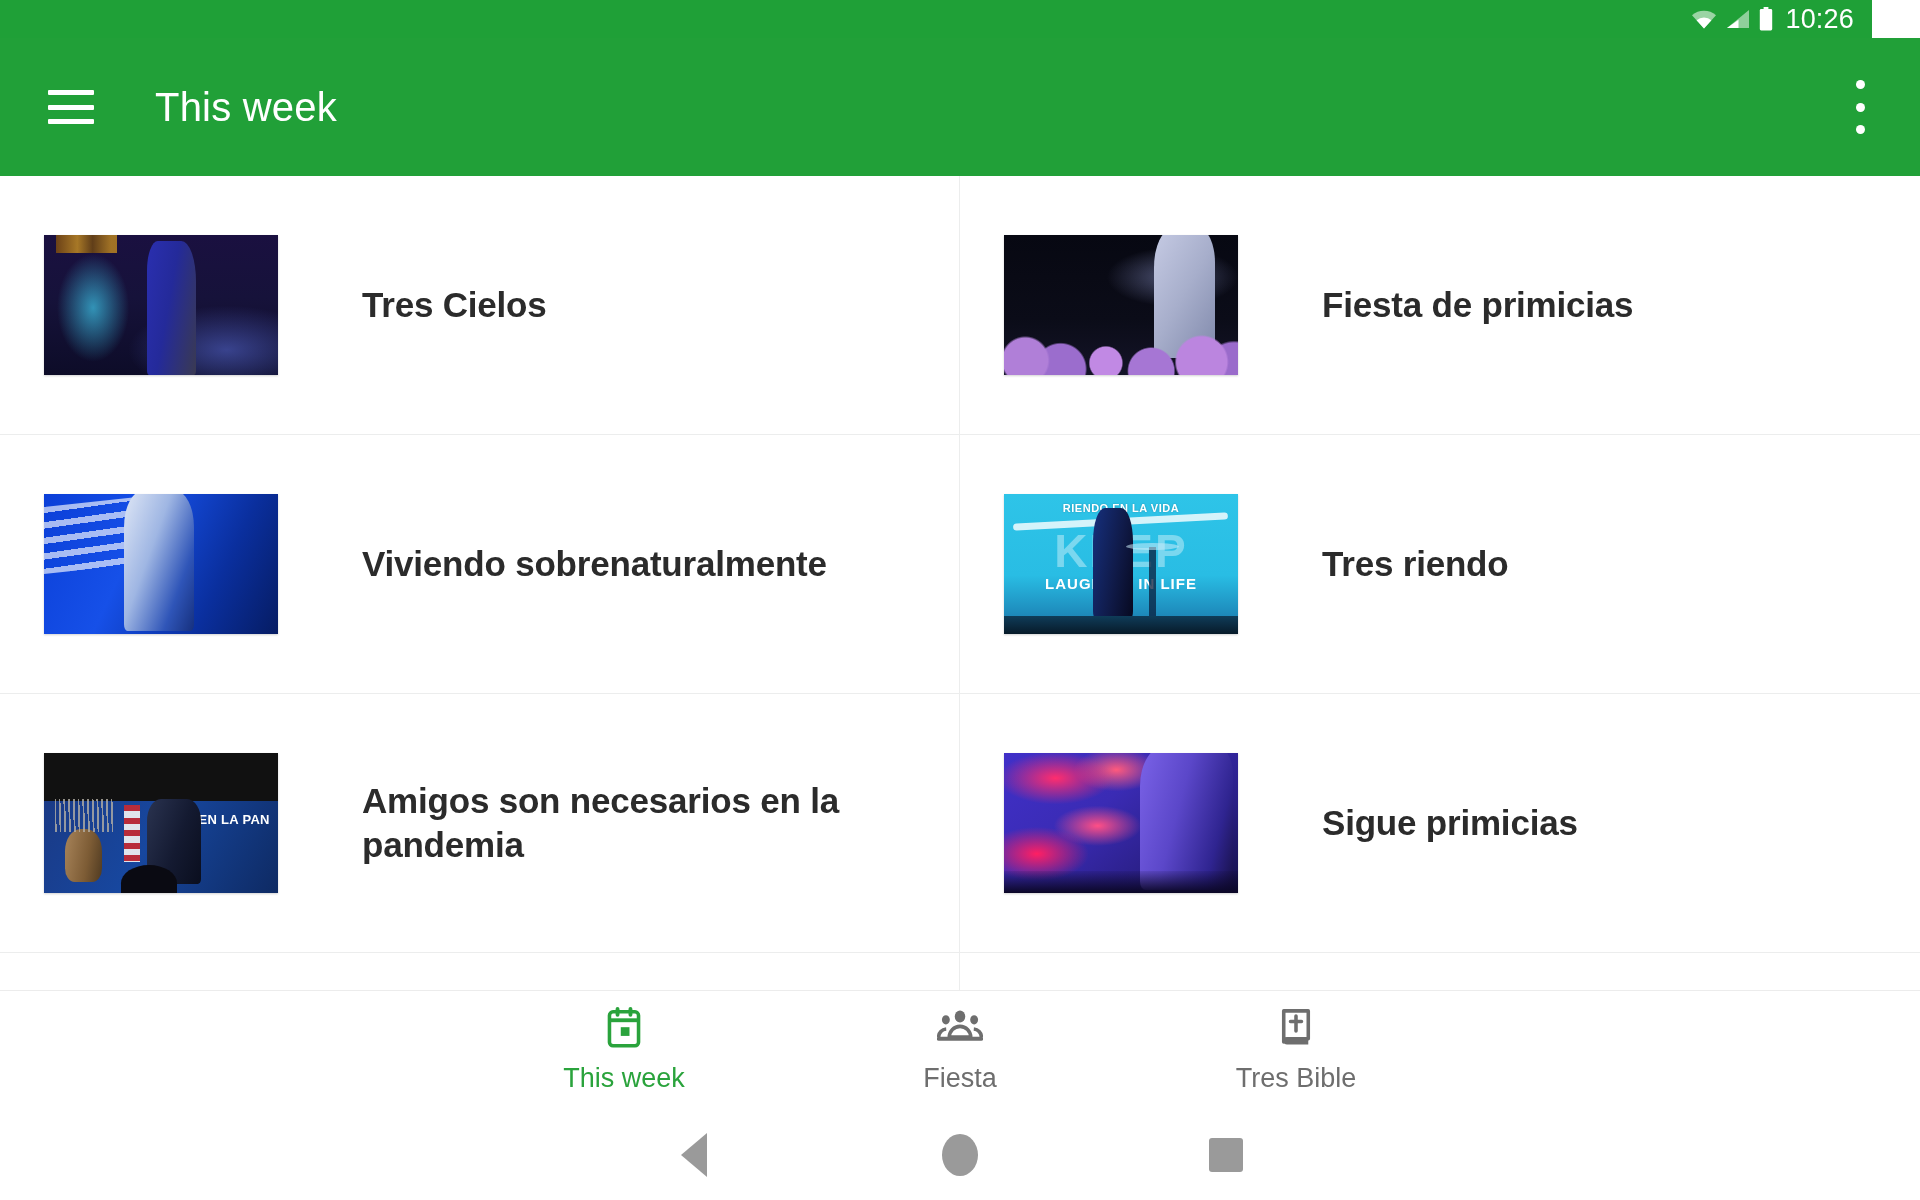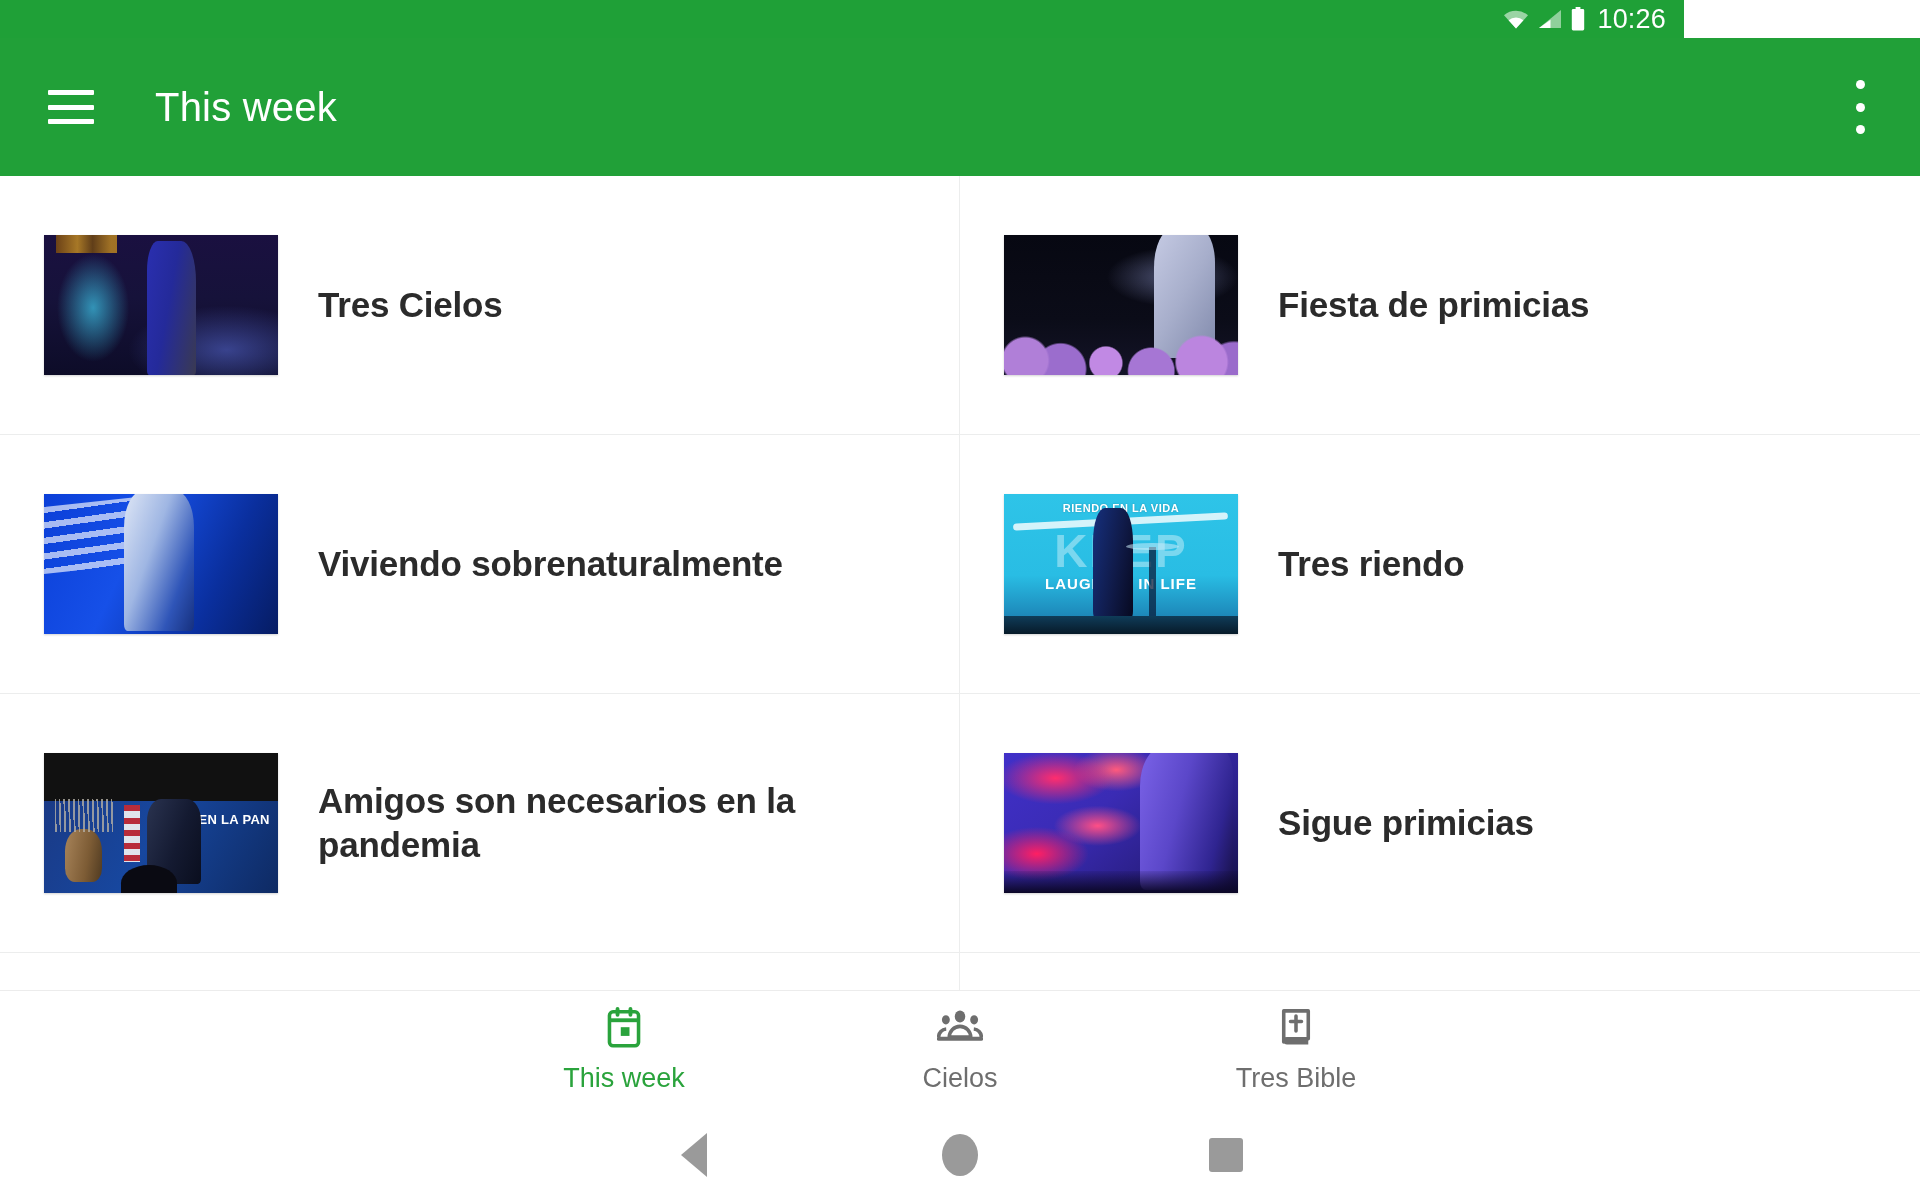--- a/index.html
+++ b/index.html
@@ -5,21 +5,21 @@
   * { margin:0; padding:0; box-sizing:border-box; }
   html, body {
     width:1920px; height:1200px;
     background:#ffffff;
     font-family:"Liberation Sans", sans-serif;
     overflow:hidden;
   }
 
   
   .status-bar{
-    position:absolute; top:0; left:0; width:1684px; height:38px;
+    position:absolute; top:0; left:0; width:1872px; height:38px;
     background:#1FA037;
     display:flex; align-items:center; justify-content:flex-end;
     padding-right:18px; gap:9px;
   }
   .status-icon{ display:flex; align-items:center; }
   .status-time{
     color:#ffffff; font-size:27px; font-weight:400;
     letter-spacing:.2px; line-height:1; margin-left:3px;
   }
 
@@ -52,20 +52,21 @@
     position:absolute; top:176px; left:0;
     width:1920px; height:814px;
     background:#ffffff; overflow:hidden;
   }
   .grid{ display:flex; flex-wrap:wrap; width:1920px; }
   .cell{
     width:960px; height:259px;
     display:flex; align-items:center;
     border-bottom:1px solid #eceded;
     position:relative;
+    gap:44px;
   }
   .cell.left{ border-right:1px solid #eceded; }
   .thumb{
     width:234px; height:140px; margin-left:44px;
     flex:0 0 234px; position:relative; overflow:hidden;
     background:#111; box-shadow:0 1px 2px rgba(0,0,0,.18);
   }
   .thumb .art{ position:absolute; inset:0; }
   .card-title{
     margin-left:40px; margin-right:40px;
@@ -387,21 +388,21 @@
     <span>
       <svg width="46" height="42" viewBox="0 0 28 24">
         <ellipse cx="14" cy="5" rx="3.2" ry="3.7" fill="#6e6e6e"></ellipse>
         <ellipse cx="5.4" cy="7" rx="2.4" ry="2.8" fill="#6e6e6e"></ellipse>
         <ellipse cx="22.6" cy="7" rx="2.4" ry="2.8" fill="#6e6e6e"></ellipse>
         <path d="M7.5 17.5a6.5 6.5 0 0 1 13 0Z" fill="none" stroke="#6e6e6e" stroke-width="2.2"></path>
         <path d="M1 17.5a5 5 0 0 1 4.6-4.9M27 17.5a5 5 0 0 0-4.6-4.9" fill="none" stroke="#6e6e6e" stroke-width="2.2"></path>
         <path d="M1 18.6h26" stroke="#6e6e6e" stroke-width="2.4" stroke-linecap="round"></path>
       </svg>
     </span>
-    <span class="nav-label">Cielos</span>
+    <span class="nav-label">Fiesta</span>
   </div>
 
   <div class="nav-item inactive">
     <span>
       <svg width="40" height="42" viewBox="0 0 24 26">
         <path d="M4.4 2.4h15.2v17.2H6.4a2 2 0 0 0-2 2Z" fill="none" stroke="#6e6e6e" stroke-width="2.2" stroke-linejoin="round"></path>
         <path d="M4.4 21.6a2 2 0 0 1 2-2h13.2v3.6H6.4a2 2 0 0 1-2-1.6Z" fill="#6e6e6e"></path>
         <path d="M12 5.6v9.2M8.6 9h6.8" stroke="#6e6e6e" stroke-width="2.2" stroke-linecap="round"></path>
       </svg>
     </span>

